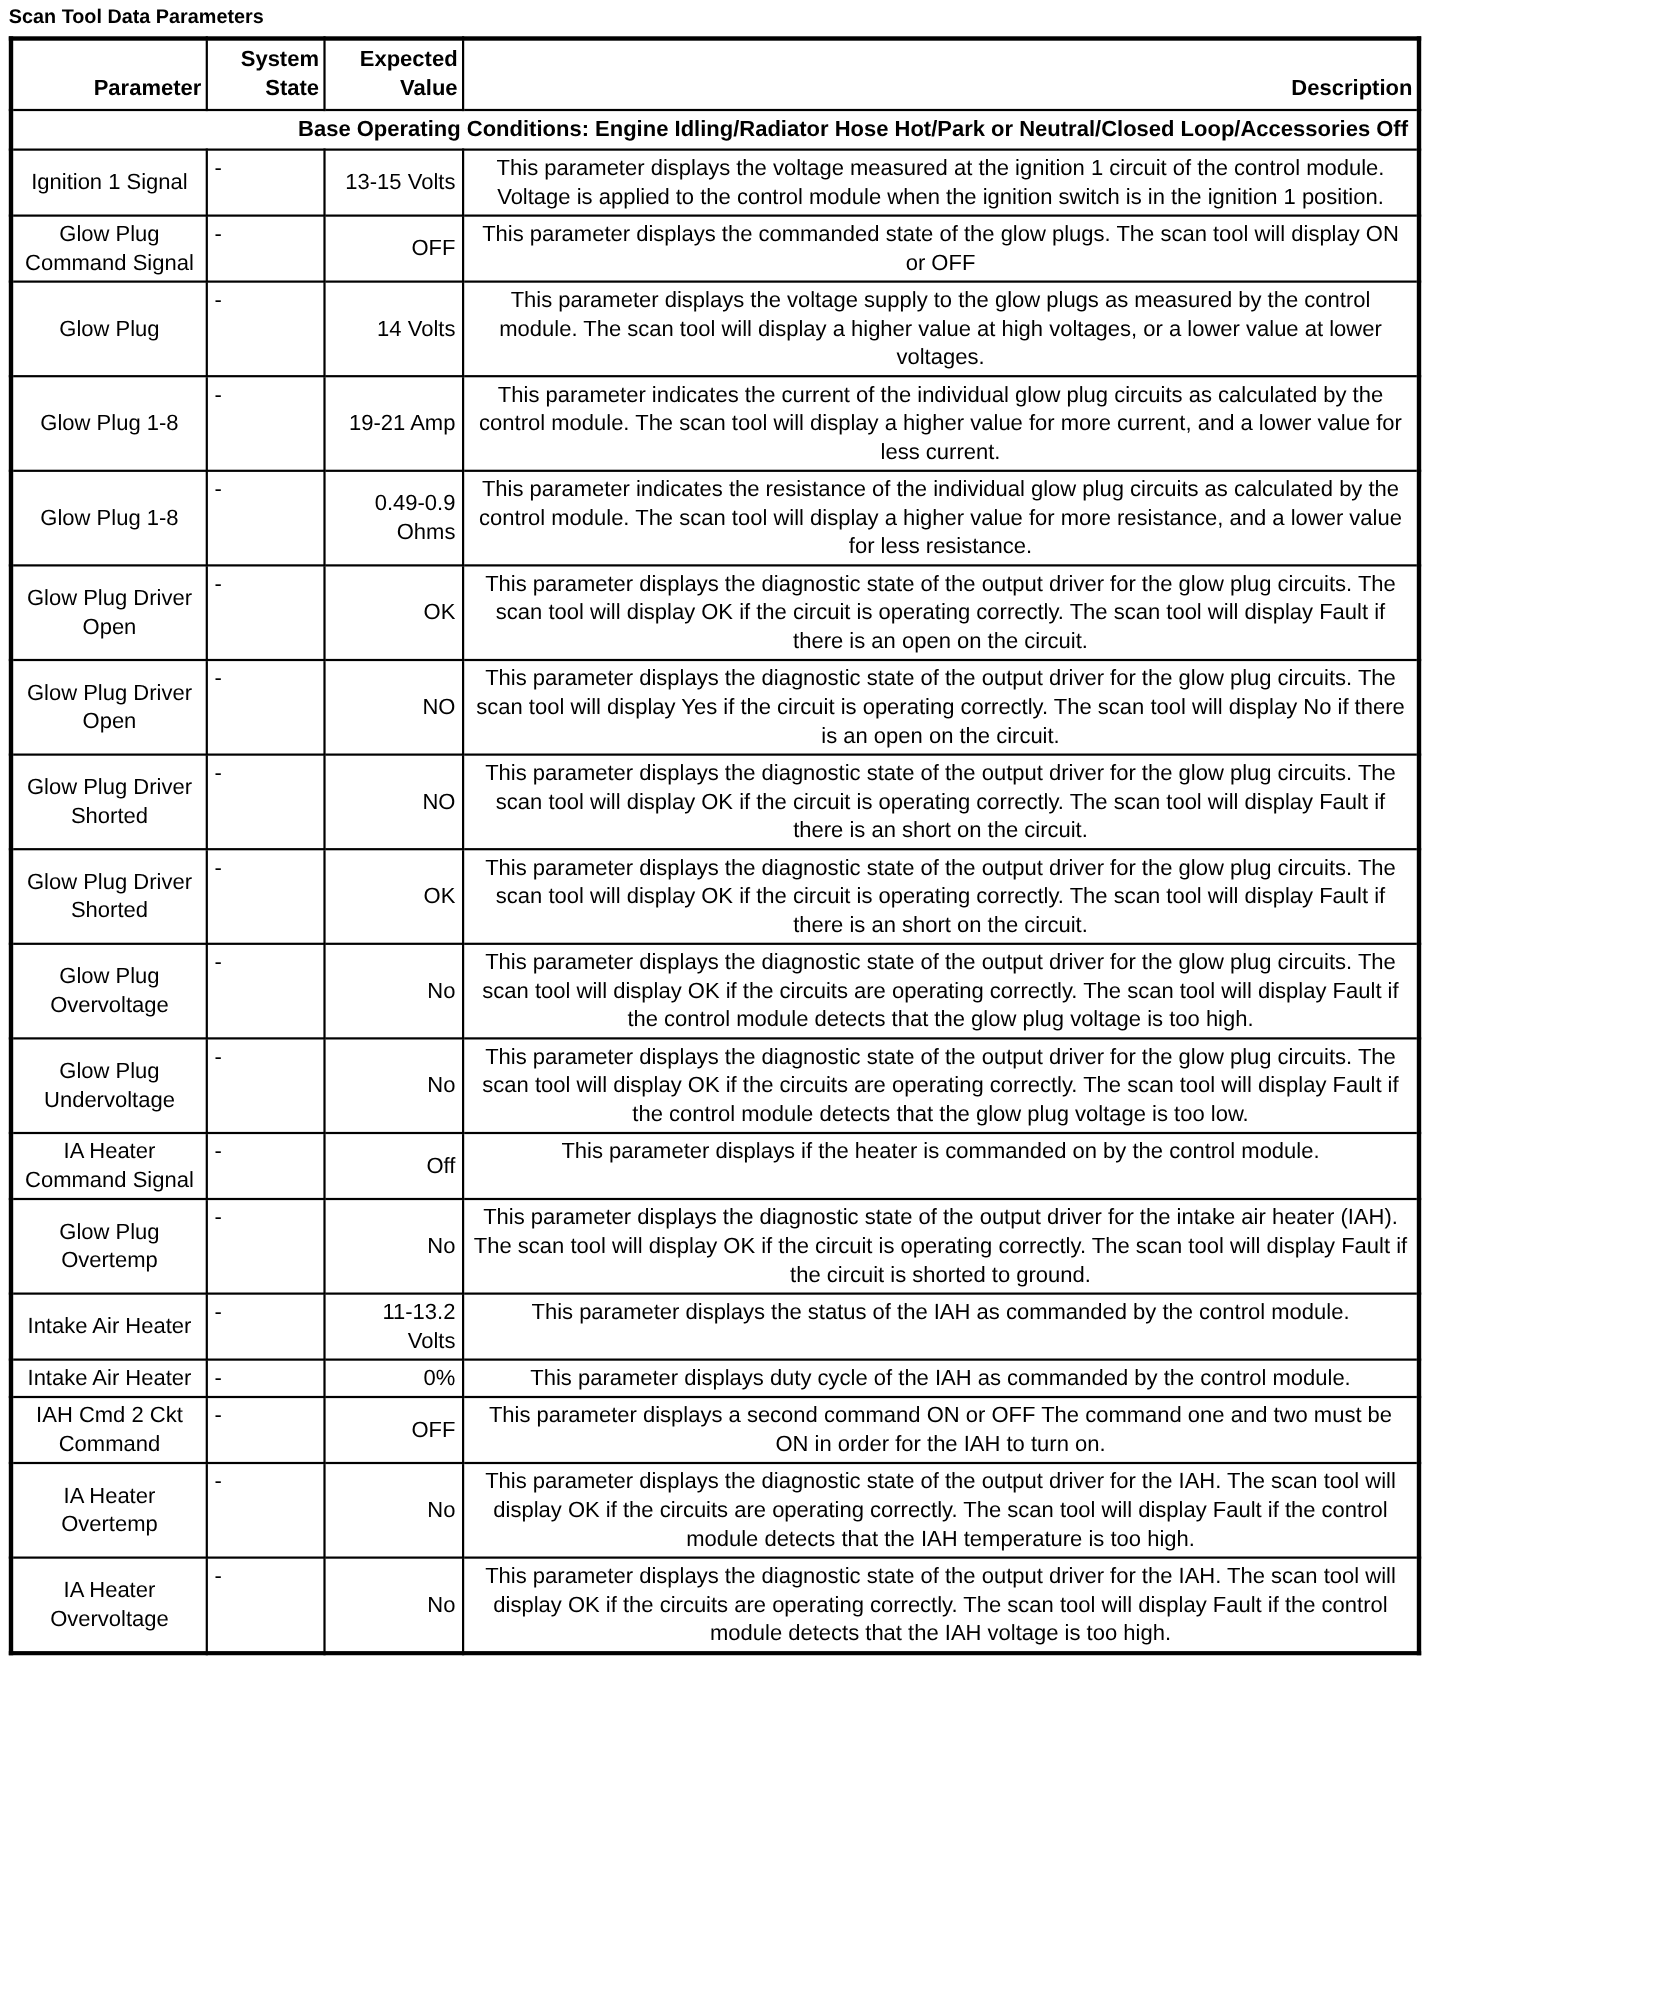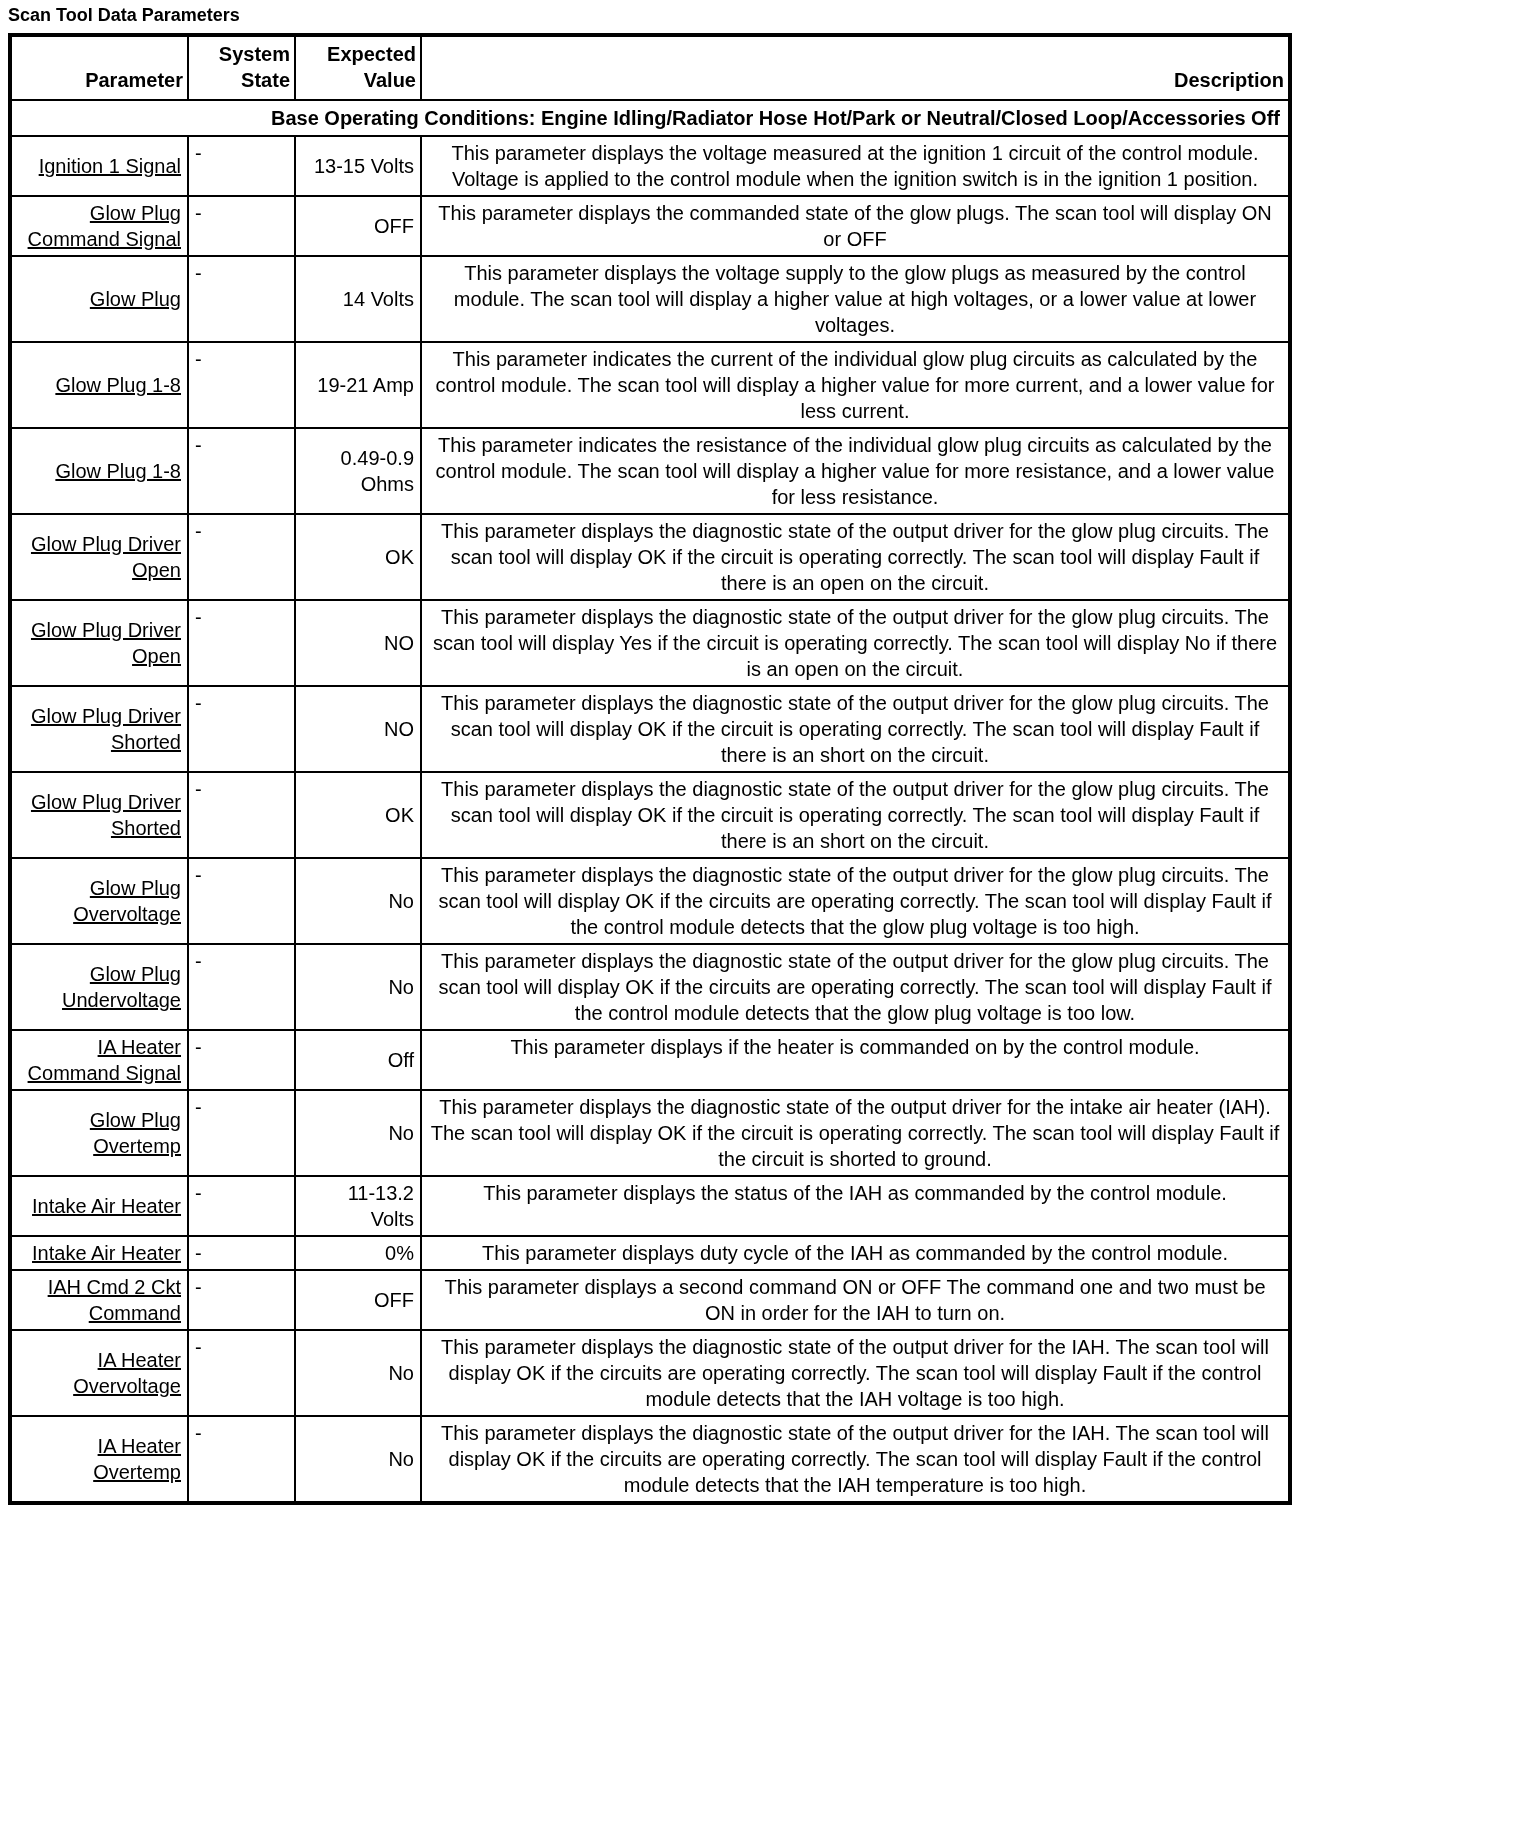--- a/index.html
+++ b/index.html
@@ -48,21 +48,21 @@
     padding: 4px 4px 6px 4px;
   }
 
   td.base-conditions {
     font-weight: bold;
     text-align: right;
     vertical-align: middle;
     padding: 4px 8px;
   }
 
-  td.cell-parameter   { vertical-align: middle; text-align: right; text-decoration: underline; }
+  td.cell-parameter   { vertical-align: middle; text-align: center; }
   td.cell-state       { vertical-align: top;    text-align: left; }
   td.cell-value       { vertical-align: middle; text-align: right; }
   td.cell-description { vertical-align: top;    text-align: center; padding: 3px 7px; }
 
   col.col-parameter { width: 178px; }
   col.col-state     { width: 107px; }
   col.col-value     { width: 126px; }
   col.col-desc      { width: auto;  }
 </style>
 </head>
@@ -179,25 +179,25 @@
         <td class="cell-value">0%</td>
         <td class="cell-description">This parameter displays duty cycle of the IAH as commanded by the control module.</td>
       </tr>
       <tr>
         <td class="cell-parameter">IAH Cmd 2 Ckt Command</td>
         <td class="cell-state">-</td>
         <td class="cell-value">OFF</td>
         <td class="cell-description">This parameter displays a second command ON or OFF The command one and two must be ON in order for the IAH to turn on.</td>
       </tr>
       <tr>
+        <td class="cell-parameter">IA Heater Overtemp</td>
+        <td class="cell-state">-</td>
+        <td class="cell-value">No</td>
+        <td class="cell-description">This parameter displays the diagnostic state of the output driver for the IAH. The scan tool will display OK if the circuits are operating correctly. The scan tool will display Fault if the control module detects that the IAH temperature is too high.</td>
+      </tr>
+      <tr>
         <td class="cell-parameter">IA Heater Overvoltage</td>
         <td class="cell-state">-</td>
         <td class="cell-value">No</td>
         <td class="cell-description">This parameter displays the diagnostic state of the output driver for the IAH. The scan tool will display OK if the circuits are operating correctly. The scan tool will display Fault if the control module detects that the IAH voltage is too high.</td>
-      </tr>
-      <tr>
-        <td class="cell-parameter">IA Heater Overtemp</td>
-        <td class="cell-state">-</td>
-        <td class="cell-value">No</td>
-        <td class="cell-description">This parameter displays the diagnostic state of the output driver for the IAH. The scan tool will display OK if the circuits are operating correctly. The scan tool will display Fault if the control module detects that the IAH temperature is too high.</td>
       </tr>
     </tbody>
 </table>
 
 </body></html>

